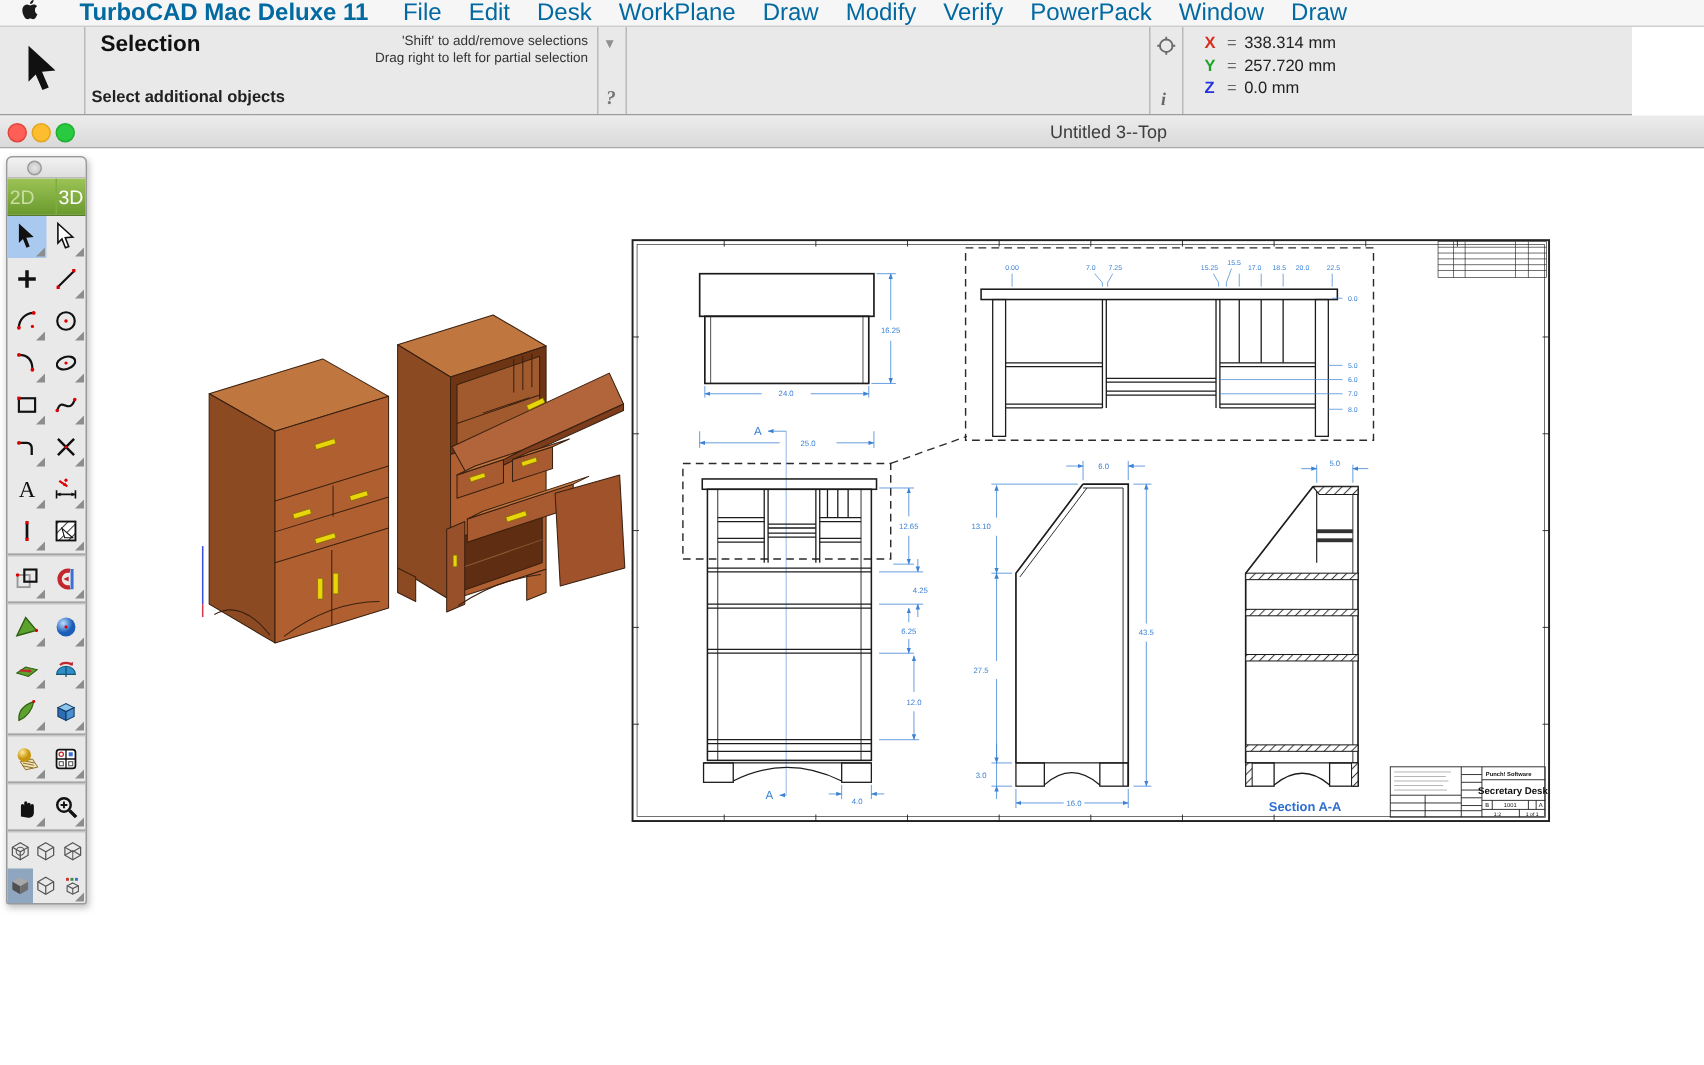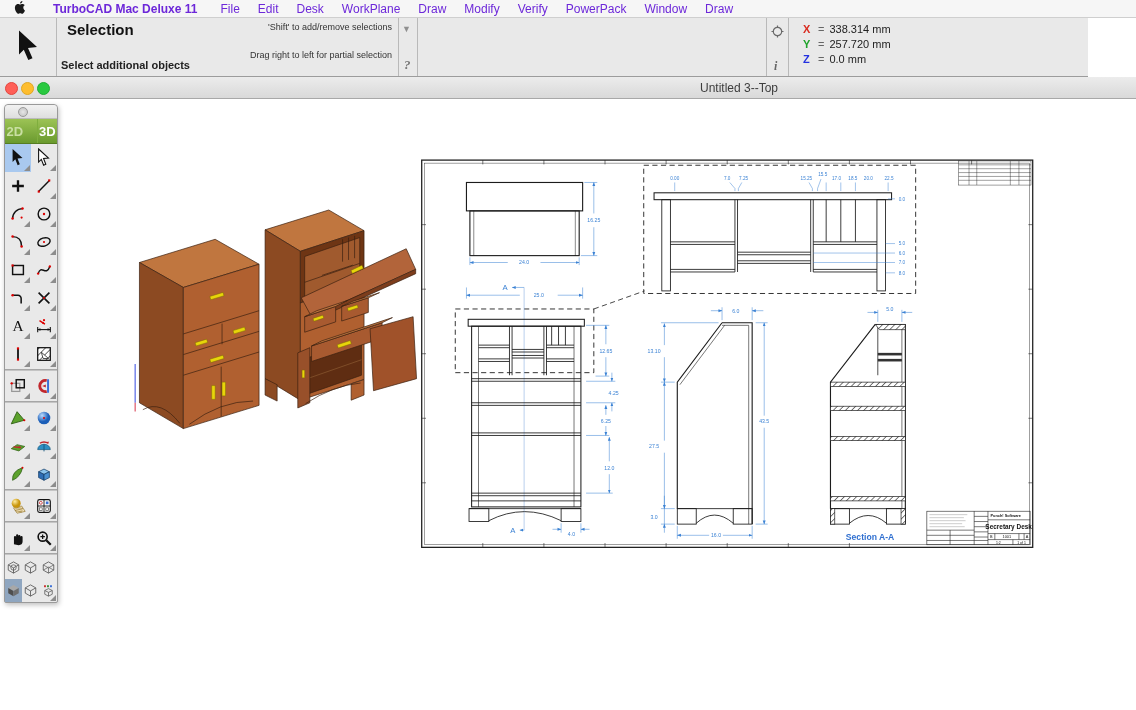--- a/index.html
+++ b/index.html
@@ -3,21 +3,21 @@
 <meta charset="utf-8">
 <style>
   * { margin:0; padding:0; box-sizing:border-box; }
   html,body { width:1136px; height:710px; overflow:hidden;
     font-family:"Liberation Sans", sans-serif; background:#fff; }
   .abs { position:absolute; }
 
   
   #menubar { position:absolute; left:0; top:0; width:1136px; height:18px;
     background:#f6f6f6; border-bottom:1px solid #cfcfcf;
-    display:flex; align-items:center; font-size:12px; color:#6d28d9; }
+    display:flex; align-items:center; font-size:16px; color:#0369a1; }
   #menubar .apple { margin:0 18px 0 14px; }
   #menubar .mi { padding:0 9px; white-space:nowrap; }
   #menubar .mi.app { font-weight:bold; padding-right:14px; }
 
   
   #toolbar { position:absolute; left:0; top:18px; width:1088px; height:59px;
     background:#e9e9e9; border-bottom:1px solid #9c9c9c; display:flex; }
   .tb-sep { width:1px; background:#b9b9b9; height:100%; }
   #tb-cursor { width:56px; display:flex; align-items:center; justify-content:center; }
   #tb-selpanel { width:341px; position:relative; }
@@ -47,21 +47,21 @@
   #canvas { position:absolute; left:0; top:99px; width:1136px; height:611px; background:#fff; }
 
   
   #palette { position:absolute; left:4px; top:104px; width:54px;
     background:#e9e9e9; border:1px solid #9a9a9a; border-radius:4px 4px 2px 2px;
     box-shadow:1px 2px 5px rgba(0,0,0,.25); }
   #pal-titlebar { height:14px; background:linear-gradient(#f2f2f2,#dedede);
     border-bottom:1px solid #bbb; border-radius:4px 4px 0 0; position:relative; }
   #pal-close { position:absolute; left:13px; top:2px; width:10px; height:10px; border-radius:50%;
     background:radial-gradient(#e6e6e6,#bfbfbf); border:1px solid #9a9a9a; }
-  #pal-mode { height:25px; display:flex; font-weight:bold; font-size:13px;
+  #pal-mode { height:25px; display:flex; font-weight:normal; font-size:13px;
     background:linear-gradient(#9cc355,#6a9a2e); border-bottom:1px solid #557d22; }
   #pal-mode .m { flex:1; display:flex; align-items:center; justify-content:center; }
   #pal-mode .m2d { color:#c9dfa2; }
   #pal-mode .m3d { color:#fff; border-left:1px solid #7fae3e;margin-left:12px; }
   .prow { display:flex; }
   .cell { width:26px; height:28px; display:flex; align-items:center; justify-content:center;
     position:relative; }
   .cell.c3 { width:17.3px; height:23px; }
   .cell.sel { background:#a9c9ef; }
   .cell.seld { background:#8fa6c0; }
@@ -100,21 +100,21 @@
 <div id="toolbar">
   <div id="tb-cursor">
     <svg width="30" height="36" viewBox="0 0 20 24">
         <path d="M4,1 L16,12 L10,12.6 L13,19.5 L10.2,20.7 L7.2,13.8 L4,17 Z" fill="#111"></path>
       </svg>
   </div>
   <div class="tb-sep"></div>
   <div id="tb-selpanel">
     <div id="tb-title">Selection</div>
     <div class="tb-hint" style="top:4px">'Shift' to add/remove selections</div>
-    <div class="tb-hint" style="top:32px">Drag right to left for partial selection</div>
+    <div class="tb-hint" style="top:15px">Drag right to left for partial selection</div>
     <div id="tb-status">Select additional objects</div>
   </div>
   <div class="tb-sep"></div>
   <div id="tb-drop">
     <span class="tri">▼</span>
     <span class="q">?</span>
   </div>
   <div id="tb-mid"></div>
   <div id="tb-icons">
     <span class="abs" style="left:4px;top:6px">

